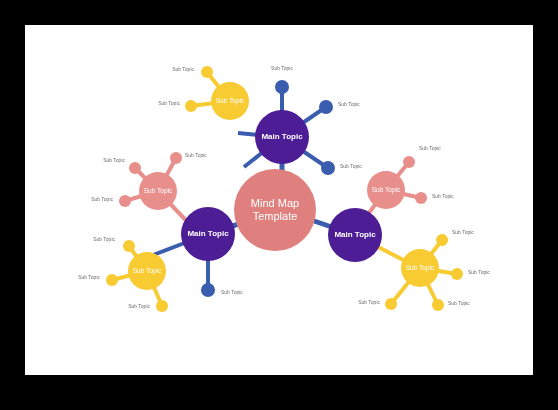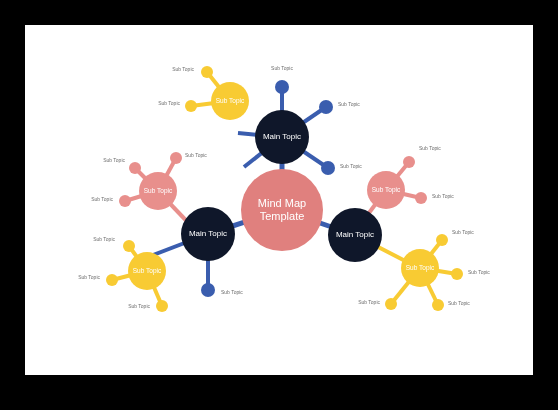--- a/index.html
+++ b/index.html
@@ -52,22 +52,23 @@
     justify-content: center;
     text-align: center;
     color: #ffffff;
     line-height: 1.15;
   }
   .node-center {
     background: #e0807e;
     font-size: 11px;
   }
   .node-main {
-    background: #0f172a;
+    background: #4c1d95;
     font-size: 8px;
+    font-weight: bold;
   }
   .node-sub-yellow {
     background: #f8cb33;
     font-size: 6.5px;
   }
   .node-sub-pink {
     background: #e88f8c;
     font-size: 6.5px;
   }
   .dot {
@@ -127,21 +128,21 @@
         <line x1="361" y1="165" x2="335" y2="200" stroke="#e88f8c" stroke-width="4"></line>
 
         <line x1="330" y1="210" x2="388" y2="240" stroke="#f8cb33" stroke-width="4"></line>
 
         <line x1="395" y1="243" x2="417" y2="215" stroke="#f8cb33" stroke-width="4"></line>
         <line x1="395" y1="243" x2="432" y2="249" stroke="#f8cb33" stroke-width="4"></line>
         <line x1="395" y1="243" x2="413" y2="280" stroke="#f8cb33" stroke-width="4"></line>
         <line x1="395" y1="243" x2="366" y2="279" stroke="#f8cb33" stroke-width="4"></line>
       </svg>
 
-      <div class="node node-center" style="left:216px; top:144px; width:82px; height:82px; flex-direction:column;">
+      <div class="node node-center" style="left:209px; top:144px; width:82px; height:82px; flex-direction:column;">
         <span>Mind Map</span>
         <span>Template</span>
       </div>
 
       <div class="node node-main" style="left:230px; top:85px; width:54px; height:54px;">
         <span>Main Topic</span>
       </div>
       <div class="dot dot-blue" style="left:250px; top:55px; width:14px; height:14px;"></div>
       <div class="dot dot-blue" style="left:294px; top:75px; width:14px; height:14px;"></div>
       <div class="dot dot-blue" style="left:296px; top:136px; width:14px; height:14px;"></div>

